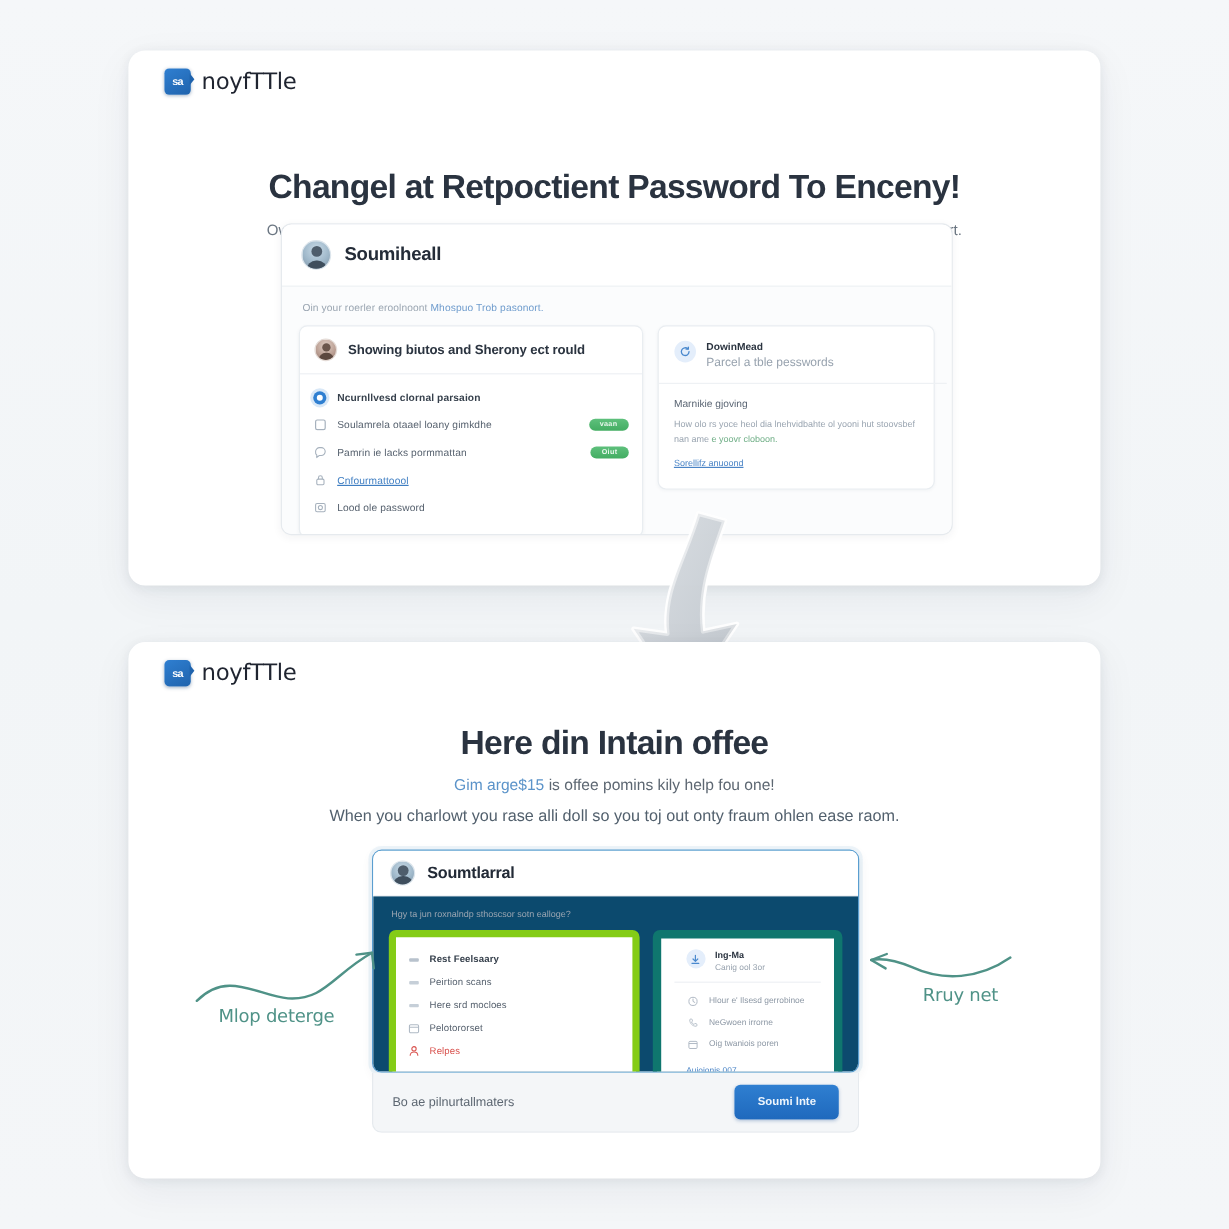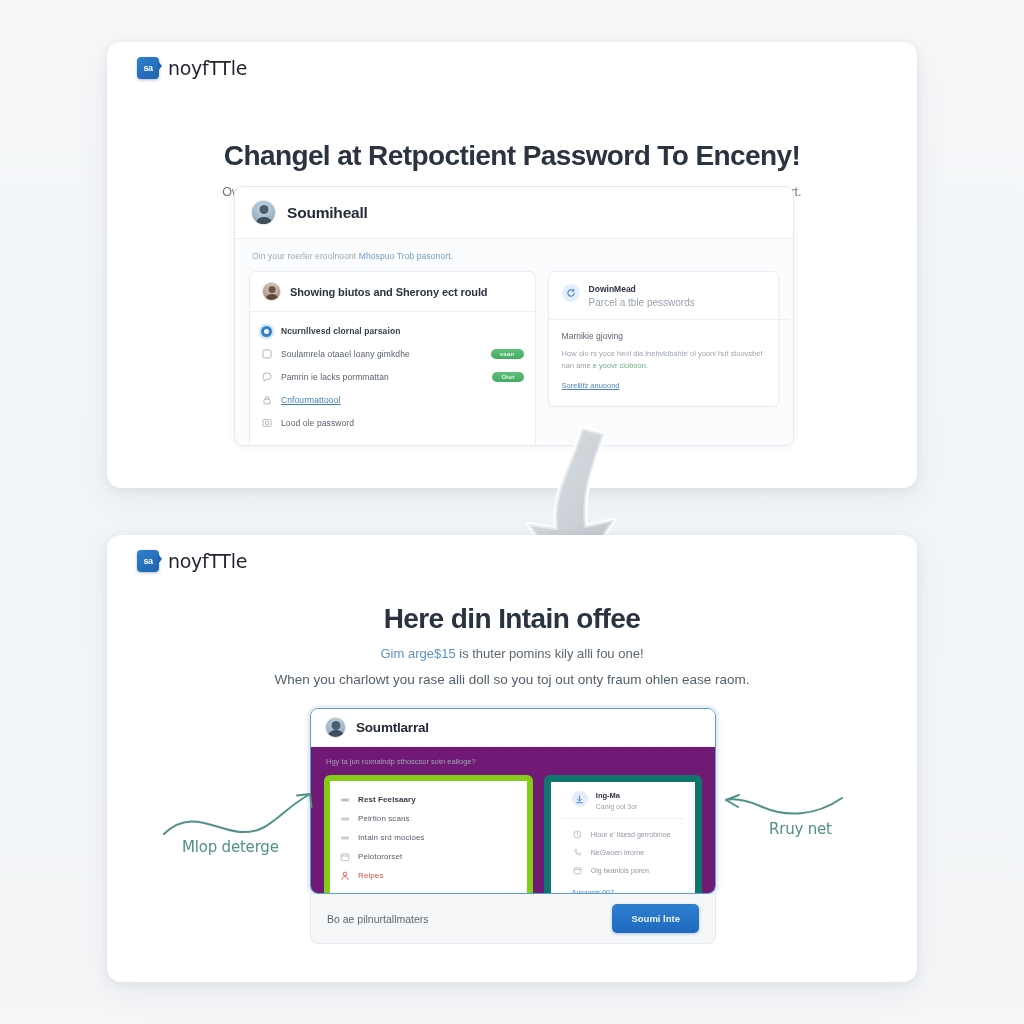--- a/index.html
+++ b/index.html
@@ -228,21 +228,21 @@
     border-radius: 8px;
     box-shadow: 0 0 0 3px rgba(90,158,208,0.10), 0 3px 10px rgba(30,50,75,0.07);
     overflow: hidden;
   }
   .mb-header {
     height: 38px; display: flex; align-items: center; gap: 10px;
     padding: 0 14px; background: #fff;
     border-bottom: 1px solid #eef1f4;
   }
   .mb-title { font-size: 13.5px; font-weight: bold; color: #222a36; letter-spacing:-0.2px; }
-  .mb-body { padding: 10px 13px 13px 13px; background: #701a75; height: calc(100% - 38px); }
+  .mb-body { padding: 10px 13px 13px 13px; background: #0c4a6e; height: calc(100% - 38px); }
   .mb-q { font-size: 7.5px; color: #9aa5b1; margin-bottom: 9px; padding-left: 2px; }
   .mb-cols { display: flex; gap: 11px; align-items: flex-start; }
   .mb-left  { width: 212px; background:#fff; border:6px solid #84cc16; border-radius:6px; padding: 10px 9px; }
   .mb-right { width: 160px; background:#fff; border:7px solid #0f766e; border-radius:6px; padding: 9px 21px; }
   .mb-opt { display:flex; align-items:center; gap:8px; height:17px; margin-bottom:2px; }
   .mb-opt .opt-label { font-size: 8px; }
   .mb-rhead { display:flex; align-items:flex-start; gap:8px; padding-bottom:8px; }
   .mb-rdiv { height:1px; background:#eef1f4; margin: 0 -10px 8px -10px; }
   .mb-ritem{ display:flex; align-items:center; gap:8px; height:15px; margin-bottom:3px; }
   .mb-ritem span.t { font-size:7px; color:#8d98a5; }
@@ -410,21 +410,21 @@
     <div class="brand">
       <div class="brand-mark">
         <span>sa</span>
       </div>
       <div class="brand-name">noyfTTle</div>
     </div>
 
     <div class="hero" style="top:68px;">
       <div class="hero-title">Here din Intain offee</div>
       <div class="hero-sub-accent">
-        <span>Gim arge$15</span><span class="dim"> is thuter pomins kily alli fou one!</span>
+        <span>Gim arge$15</span><span class="dim"> is offee pomins kily help fou one!</span>
       </div>
       <div class="hero-sub2">When you charlowt you rase alli doll so you toj out onty fraum ohlen ease raom.</div>
     </div>
   </div>
 
   <div class="mock-bottom">
     <div class="mb-header">
       <div class="avatar" style="width:21px;height:21px;"></div>
       <div class="mb-title">Soumtlarral</div>
     </div>
@@ -448,21 +448,21 @@
                 </svg>
             </div>
             <div class="opt-label">Peirtion scans</div>
           </div>
           <div class="mb-opt">
             <div class="opt-icon">
               <svg width="10" height="10" viewBox="0 0 10 10">
                   <rect x="1" y="3.6" width="8" height="2.8" rx="0.8" fill="#c6cfd8"></rect>
                 </svg>
             </div>
-            <div class="opt-label">Intain srd mocloes</div>
+            <div class="opt-label">Here srd mocloes</div>
           </div>
           <div class="mb-opt">
             <div class="opt-icon">
               <svg width="10" height="10" viewBox="0 0 10 10">
                   <rect x="1.2" y="2" width="7.6" height="6.6" rx="1" fill="none" stroke="#b0bac5" stroke-width="0.9"></rect>
                   <path d="M1.2 4h7.6" stroke="#b0bac5" stroke-width="0.9"></path>
                 </svg>
             </div>
             <div class="opt-label">Pelotororset</div>
           </div>

